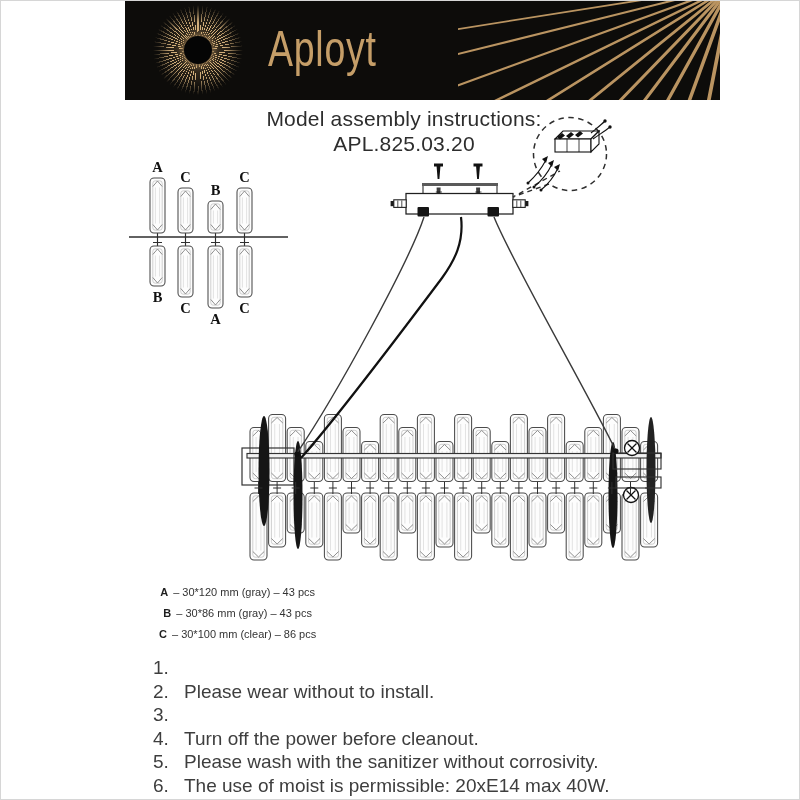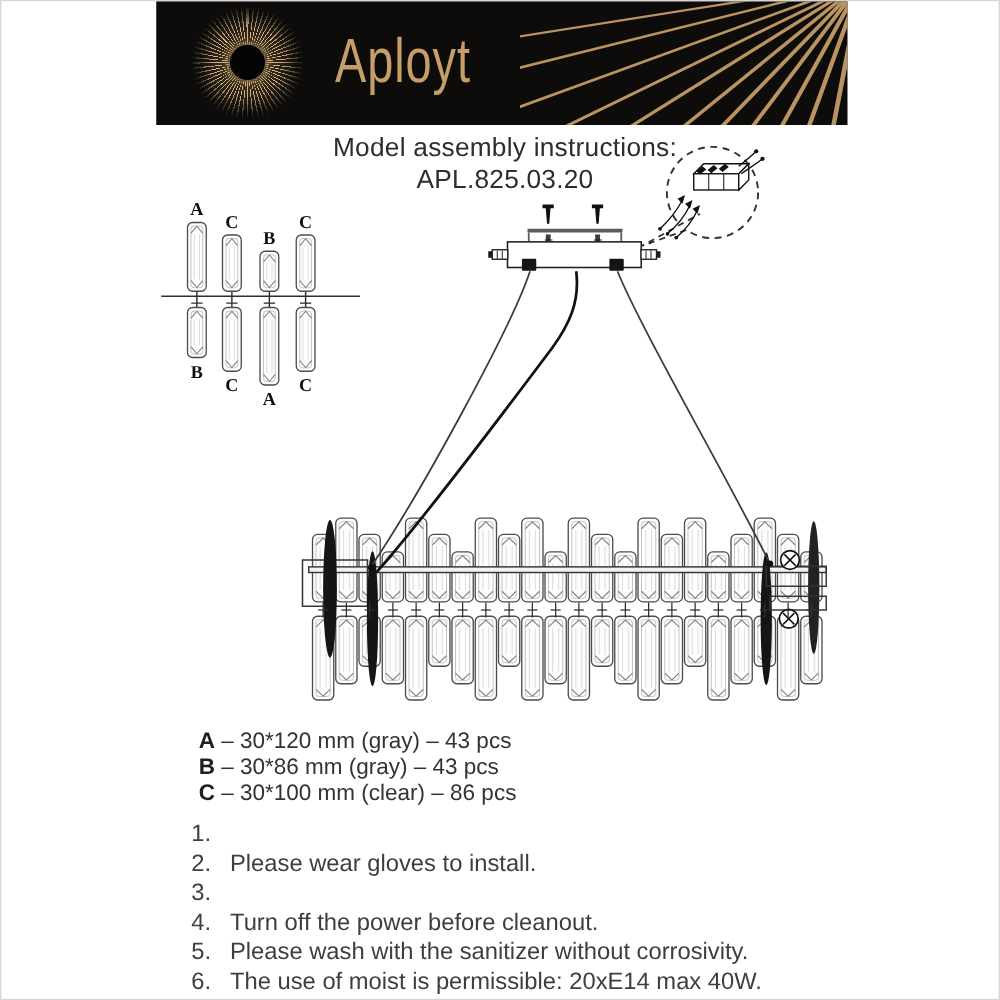--- a/index.html
+++ b/index.html
@@ -2,41 +2,41 @@
 <html style="--banner: #0d0c0a; --gold: #c59e68; --ink: #3d3d3d;"><head>
 <meta charset="utf-8">
 <style>
   html,body{margin:0;padding:0;background:#ffffff;}
   .page{
     position:relative;width:800px;height:800px;box-sizing:border-box;
     background:#fff;border:1px solid #d6d6d6;overflow:hidden;
     font-family:"Liberation Sans",sans-serif;color:var(--ink,#3d3d3d);
   }
   
-  .banner{position:absolute;left:124px;top:0;width:553px;height:99px;background:var(--banner,#0d0c0a);overflow:hidden;text-align:center;}
+  .banner{position:absolute;left:124px;top:0;width:595px;height:99px;background:var(--banner,#0d0c0a);overflow:hidden;text-align:center;}
   .starburst-wrap{position:absolute;left:27px;top:3px;width:92px;height:92px;}
   .glow{position:absolute;inset:0;border-radius:50%;
     background:radial-gradient(circle,rgba(198,158,104,.55) 10%,rgba(198,158,104,.20) 32%,transparent 62%);}
   .spokes{position:absolute;inset:0;border-radius:50%;
     background:repeating-conic-gradient(from 0deg,rgba(219,183,129,.95) 0deg 1.5deg,transparent 1.5deg 5.6deg);
     -webkit-mask:radial-gradient(circle,transparent 0 13px,#000 17px 27px,rgba(0,0,0,.45) 36px,transparent 45px);
     mask:radial-gradient(circle,transparent 0 13px,#000 17px 27px,rgba(0,0,0,.45) 36px,transparent 45px);}
   .hub{position:absolute;left:50%;top:50%;width:28px;height:28px;margin:-14px 0 0 -14px;border-radius:50%;
     background:#050505;box-shadow:0 0 7px 2px rgba(198,158,104,.35);}
   .brand{position:absolute;left:143px;top:50%;transform:translateY(-54%) scaleX(.75);transform-origin:left center;
     font-size:50px;font-weight:400;letter-spacing:1px;color:var(--gold,#c59e68);white-space:nowrap;}
   .rays{position:absolute;right:0;top:0;width:262px;height:99px;}
   
   .title-block{position:absolute;top:105px;left:4px;width:100%;text-align:center;
     color:#2d2d2d;font-size:21px;line-height:25px;letter-spacing:.2px;}
   
   .diagram-svg{position:absolute;left:0;top:0;width:800px;height:800px;}
   .legend-label{font-family:"Liberation Serif",serif;font-weight:bold;font-size:14.5px;fill:#111;}
   
-  .parts{position:absolute;left:158px;top:581px;font-size:18px;line-height:21px;color:#333;}
+  .parts{position:absolute;left:158px;top:581px;font-size:11px;line-height:21px;color:#333;text-align:center;}
   .part-row b{font-weight:bold;color:#1e1e1e;margin-right:5px;}
   
   .instructions{position:absolute;left:152px;top:655px;font-size:19px;line-height:23.5px;color:#3e3e3e;}
   .li{display:flex;}
   .li .num{width:31px;flex:none;}
 </style>
 </head>
 <body>
 
 <div class="page">
@@ -558,21 +558,21 @@
     <div class="part-row"><b>B</b><span>– 30*86 mm (gray) – 43 pcs</span></div>
     <div class="part-row"><b>C</b><span>– 30*100 mm (clear) – 86 pcs</span></div>
   </div>
 
   <div class="instructions">
     <div class="li">
         <span class="num">1.</span>
       </div>
     <div class="li">
         <span class="num">2.</span>
-        <span>Please wear gloves to install.</span>
+        <span>Please wear without to install.</span>
       </div>
     <div class="li">
         <span class="num">3.</span>
       </div>
     <div class="li">
         <span class="num">4.</span>
         <span>Turn off the power before cleanout.</span>
       </div>
     <div class="li">
         <span class="num">5.</span>

